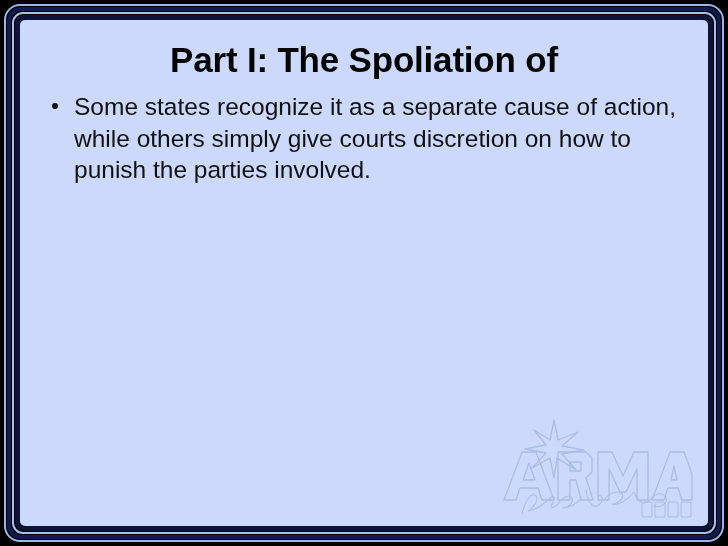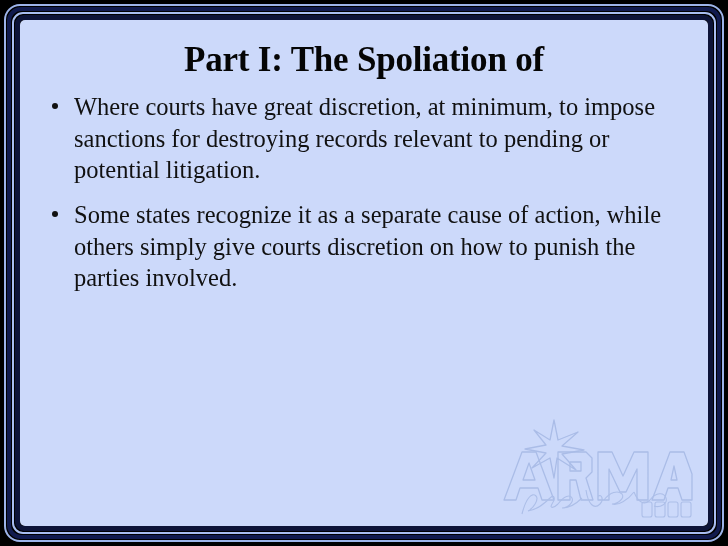--- a/index.html
+++ b/index.html
@@ -6,21 +6,21 @@
     margin: 0;
     padding: 0;
     background: #000000;
   }
   #slide {
     position: relative;
     width: 728px;
     height: 546px;
     background: #000000;
     overflow: hidden;
-    font-family: Liberation Serif, serif;
+    font-family: Liberation Sans, sans-serif;
   }
 
   
   .frame-ring {
     position: absolute;
     box-sizing: border-box;
     border-style: solid;
     pointer-events: none;
   }
   .ring-1 {            
@@ -136,23 +136,20 @@
 
   <div id="panel">
 
     <h1 id="title">
       <span>Part I: The Spoliation of</span>
       <br>
     </h1>
 
     <ul id="bullets">
       <li>
-        <span>Where courts have great discretion, at minimum, to impose sanctions for destroying records relevant to pending or potential litigation.</span>
-      </li>
-      <li>
         <span>Some states recognize it as a separate cause of action, while others simply give courts discretion on how to punish the parties involved.</span>
       </li>
     </ul>
 
     <div id="watermark">
       <svg viewBox="0 0 210 110" xmlns="http://www.w3.org/2000/svg" aria-hidden="true">
 
         <g>
           <path class="wm-stroke" d="M62 4 L66 24 L86 16 L70 30 L92 34 L70 38 L84 54 L65 42 L62 62 L58 42 L40 52 L54 37 L33 33 L54 29 L42 14 L58 24 Z"></path>
         </g>

